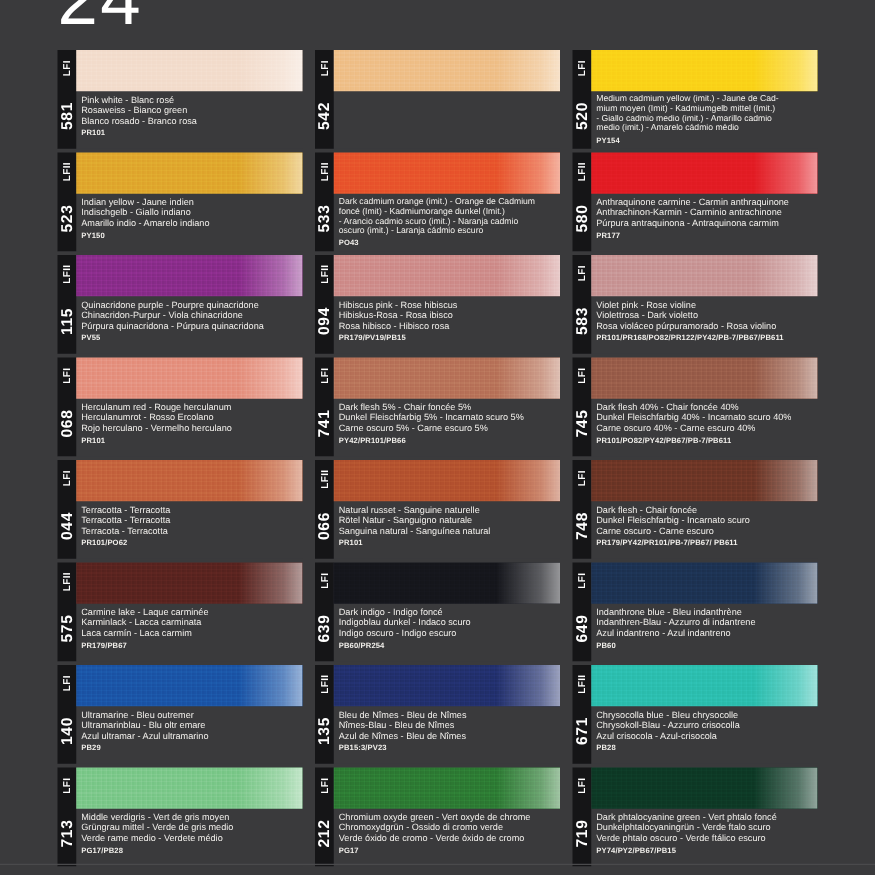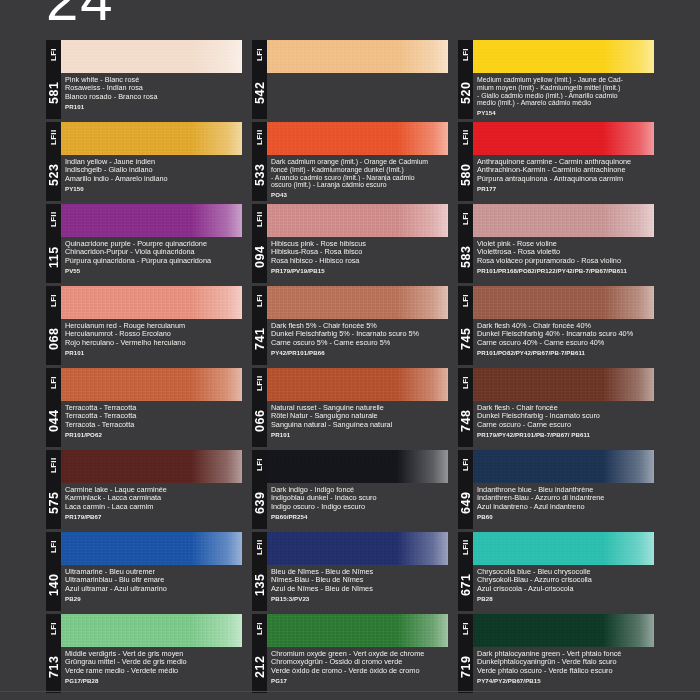--- a/index.html
+++ b/index.html
@@ -140,21 +140,21 @@
           <div class="lfi">LFI</div>
           <div class="code">581</div>
         </div>
         <div class="right">
           <div class="swatch" style="background:#f3ddcd">
             <div class="grain"></div>
             <div class="sheen"></div>
           </div>
           <div class="info">
             <div class="nm">Pink white - Blanc rosé</div>
-            <div class="nm">Rosaweiss - Indian rosa</div>
+            <div class="nm">Rosaweiss - Bianco green</div>
             <div class="nm">Blanco rosado - Branco rosa</div>
             <div class="pig">PR101</div>
           </div>
         </div>
       </div>
       <div class="cell">
         <div class="spine">
           <div class="lfi">LFI</div>
           <div class="code">542</div>
         </div>
@@ -244,21 +244,21 @@
           <div class="lfi">LFII</div>
           <div class="code">115</div>
         </div>
         <div class="right">
           <div class="swatch" style="background:#8b2d8c">
             <div class="grain"></div>
             <div class="sheen"></div>
           </div>
           <div class="info">
             <div class="nm">Quinacridone purple - Pourpre quinacridone</div>
-            <div class="nm">Chinacridon-Purpur - Viola quinacridona</div>
+            <div class="nm">Chinacridon-Purpur - Viola chinacridone</div>
             <div class="nm">Púrpura quinacridona - Púrpura quinacridona</div>
             <div class="pig">PV55</div>
           </div>
         </div>
       </div>
       <div class="cell">
         <div class="spine">
           <div class="lfi">LFII</div>
           <div class="code">094</div>
         </div>
@@ -280,21 +280,21 @@
           <div class="lfi">LFI</div>
           <div class="code">583</div>
         </div>
         <div class="right">
           <div class="swatch" style="background:#c99797">
             <div class="grain"></div>
             <div class="sheen"></div>
           </div>
           <div class="info">
             <div class="nm">Violet pink - Rose violine</div>
-            <div class="nm">Violettrosa - Rosa violetto</div>
+            <div class="nm">Violettrosa - Dark violetto</div>
             <div class="nm">Rosa violáceo púrpuramorado - Rosa violino</div>
             <div class="pig">PR101/PR168/PO82/PR122/PY42/PB-7/PB67/PB611</div>
           </div>
         </div>
       </div>
       <div class="cell">
         <div class="spine">
           <div class="lfi">LFI</div>
           <div class="code">068</div>
         </div>

